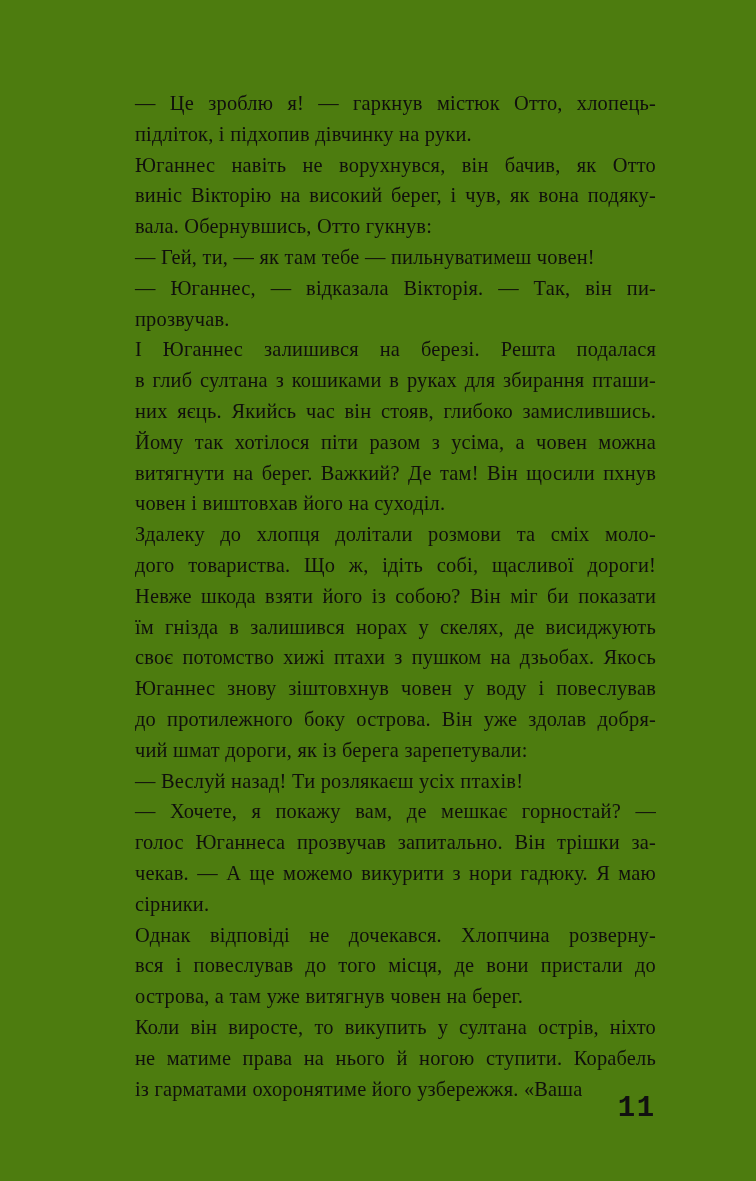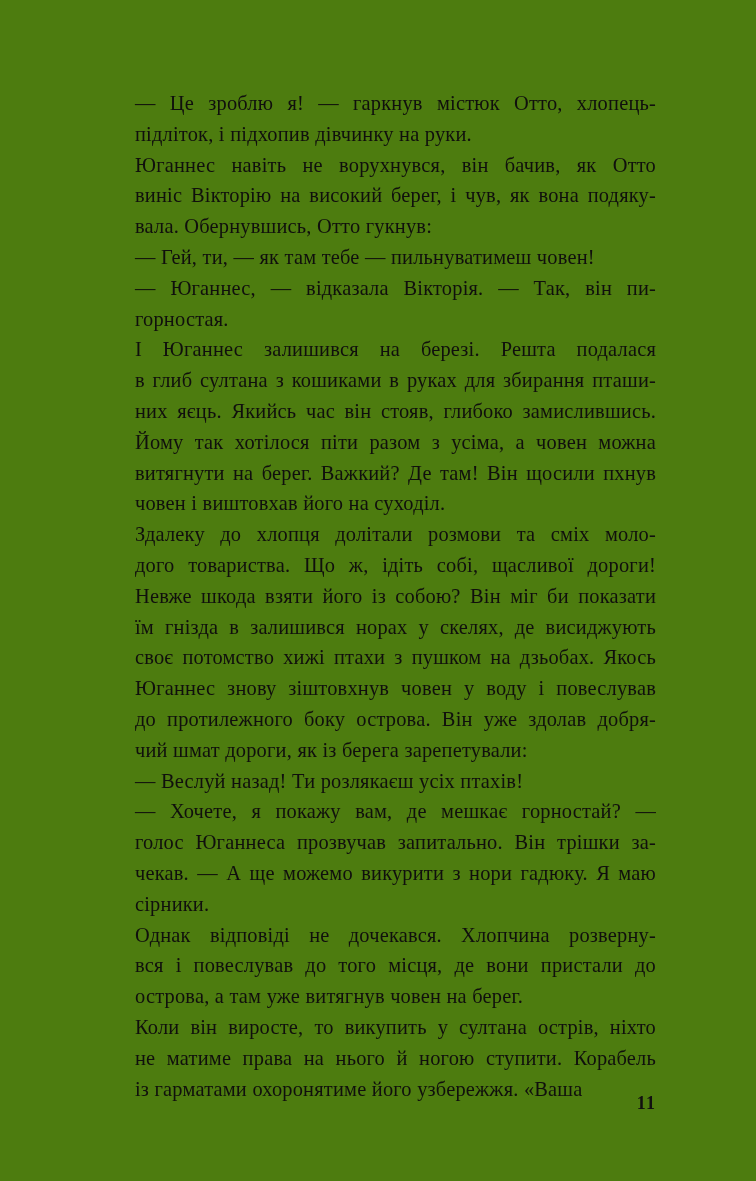--- a/index.html
+++ b/index.html
@@ -59,22 +59,22 @@
   .para > .ln.first {
     text-indent: 31px;
   }
 
   .folio {
     position: absolute;
     left: 104px;
     top: 1094px;
     width: 552px;
     text-align: right;
-    font-family: Liberation Serif, serif;
-    font-size: 18px;
+    font-family: Liberation Mono, monospace;
+    font-size: 29px;
     font-weight: bold;
     letter-spacing: 0.06em;
     color: #111010;
     line-height: 1;
   }
 </style>
 </head>
 <body style="background: rgb(255, 255, 255); color: rgb(16, 15, 13);">
 
 <div class="page">
@@ -87,21 +87,21 @@
       <p class="para">
         <span class="ln first">Юганнес навіть не ворухнувся, він бачив, як Отто</span>
         <span class="ln">виніс Вікторію на високий берег, і чув, як вона подяку-</span>
         <span class="ln last">вала. Обернувшись, Отто гукнув:</span>
       </p>
       <p class="para">
         <span class="ln first last">— Гей, ти, — як там тебе — пильнуватимеш човен!</span>
       </p>
       <p class="para">
         <span class="ln first">— Юганнес, — відказала Вікторія. — Так, він пи-</span>
-        <span class="ln last">горностая.</span>
+        <span class="ln last">прозвучав.</span>
       </p>
       <p class="para">
         <span class="ln first">І Юганнес залишився на березі. Решта подалася</span>
         <span class="ln">в глиб султана з кошиками в руках для збирання пташи-</span>
         <span class="ln">них яєць. Якийсь час він стояв, глибоко замислившись.</span>
         <span class="ln">Йому так хотілося піти разом з усіма, а човен можна</span>
         <span class="ln">витягнути на берег. Важкий? Де там! Він щосили пхнув</span>
         <span class="ln last">човен і виштовхав його на суходіл.</span>
       </p>
       <p class="para">

